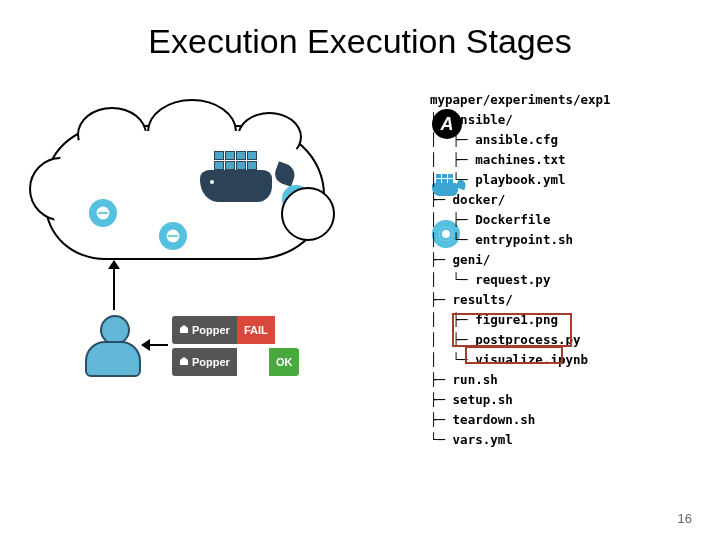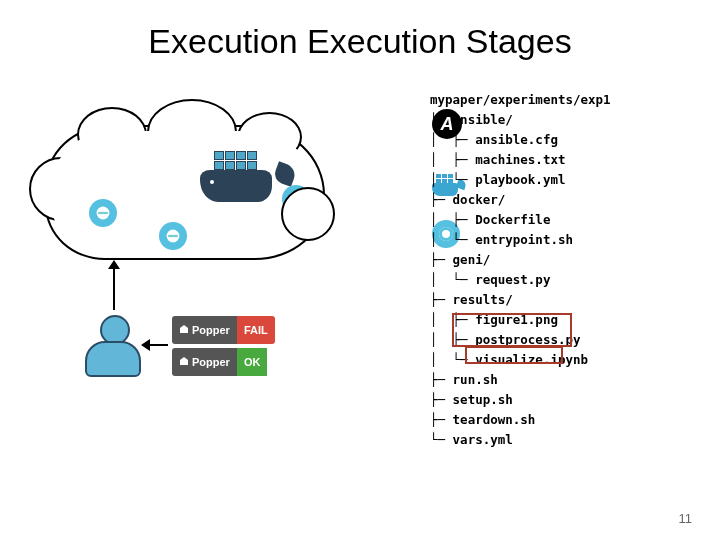--- a/index.html
+++ b/index.html
@@ -112,21 +112,21 @@
   
   .badges { position:absolute; left:172px; top:316px; }
   .badge {
     display:flex; align-items:center; margin-bottom:4px;
     font-size:11px; font-weight:bold; color:#fff;
     border-radius:3px; overflow:hidden; height:28px;
   }
   .badge .nm { background:#555; padding:0 7px; display:flex; align-items:center; gap:3px; height:100%; }
   .badge .nm svg { width:10px; height:10px; }
   .badge .st-fail { background:#d9483b; padding:0 7px; height:100%; display:flex; align-items:center; }
-  .badge .st-ok { background:#47a93e; padding:0 7px; height:100%; display:flex; align-items:center; }
+  .badge .st-ok { background:#47a93e; padding:0 7px; height:100%; display:flex; align-items:center;margin-left:32px; }
   
   .tree {
     position:absolute; left:430px; top:90px;
     font-family: "Consolas", "Menlo", monospace;
     font-size:12.5px; line-height:20px;
     white-space:pre; color:#000; font-weight:bold;
   }
   .tree .box1, .tree .box2 {
     position:absolute; border:2.5px solid #a83a2a;
   }
@@ -263,13 +263,13 @@
 │  ├─ postprocess.py
 │  └─ visualize.ipynb
 ├─ run.sh
 ├─ setup.sh
 ├─ teardown.sh
 └─ vars.yml</span>
   <div class="box1"></div>
   <div class="box2"></div>
 </div>
 
-<div class="slide-number">11</div>
+<div class="slide-number">16</div>
 
 </body></html>

